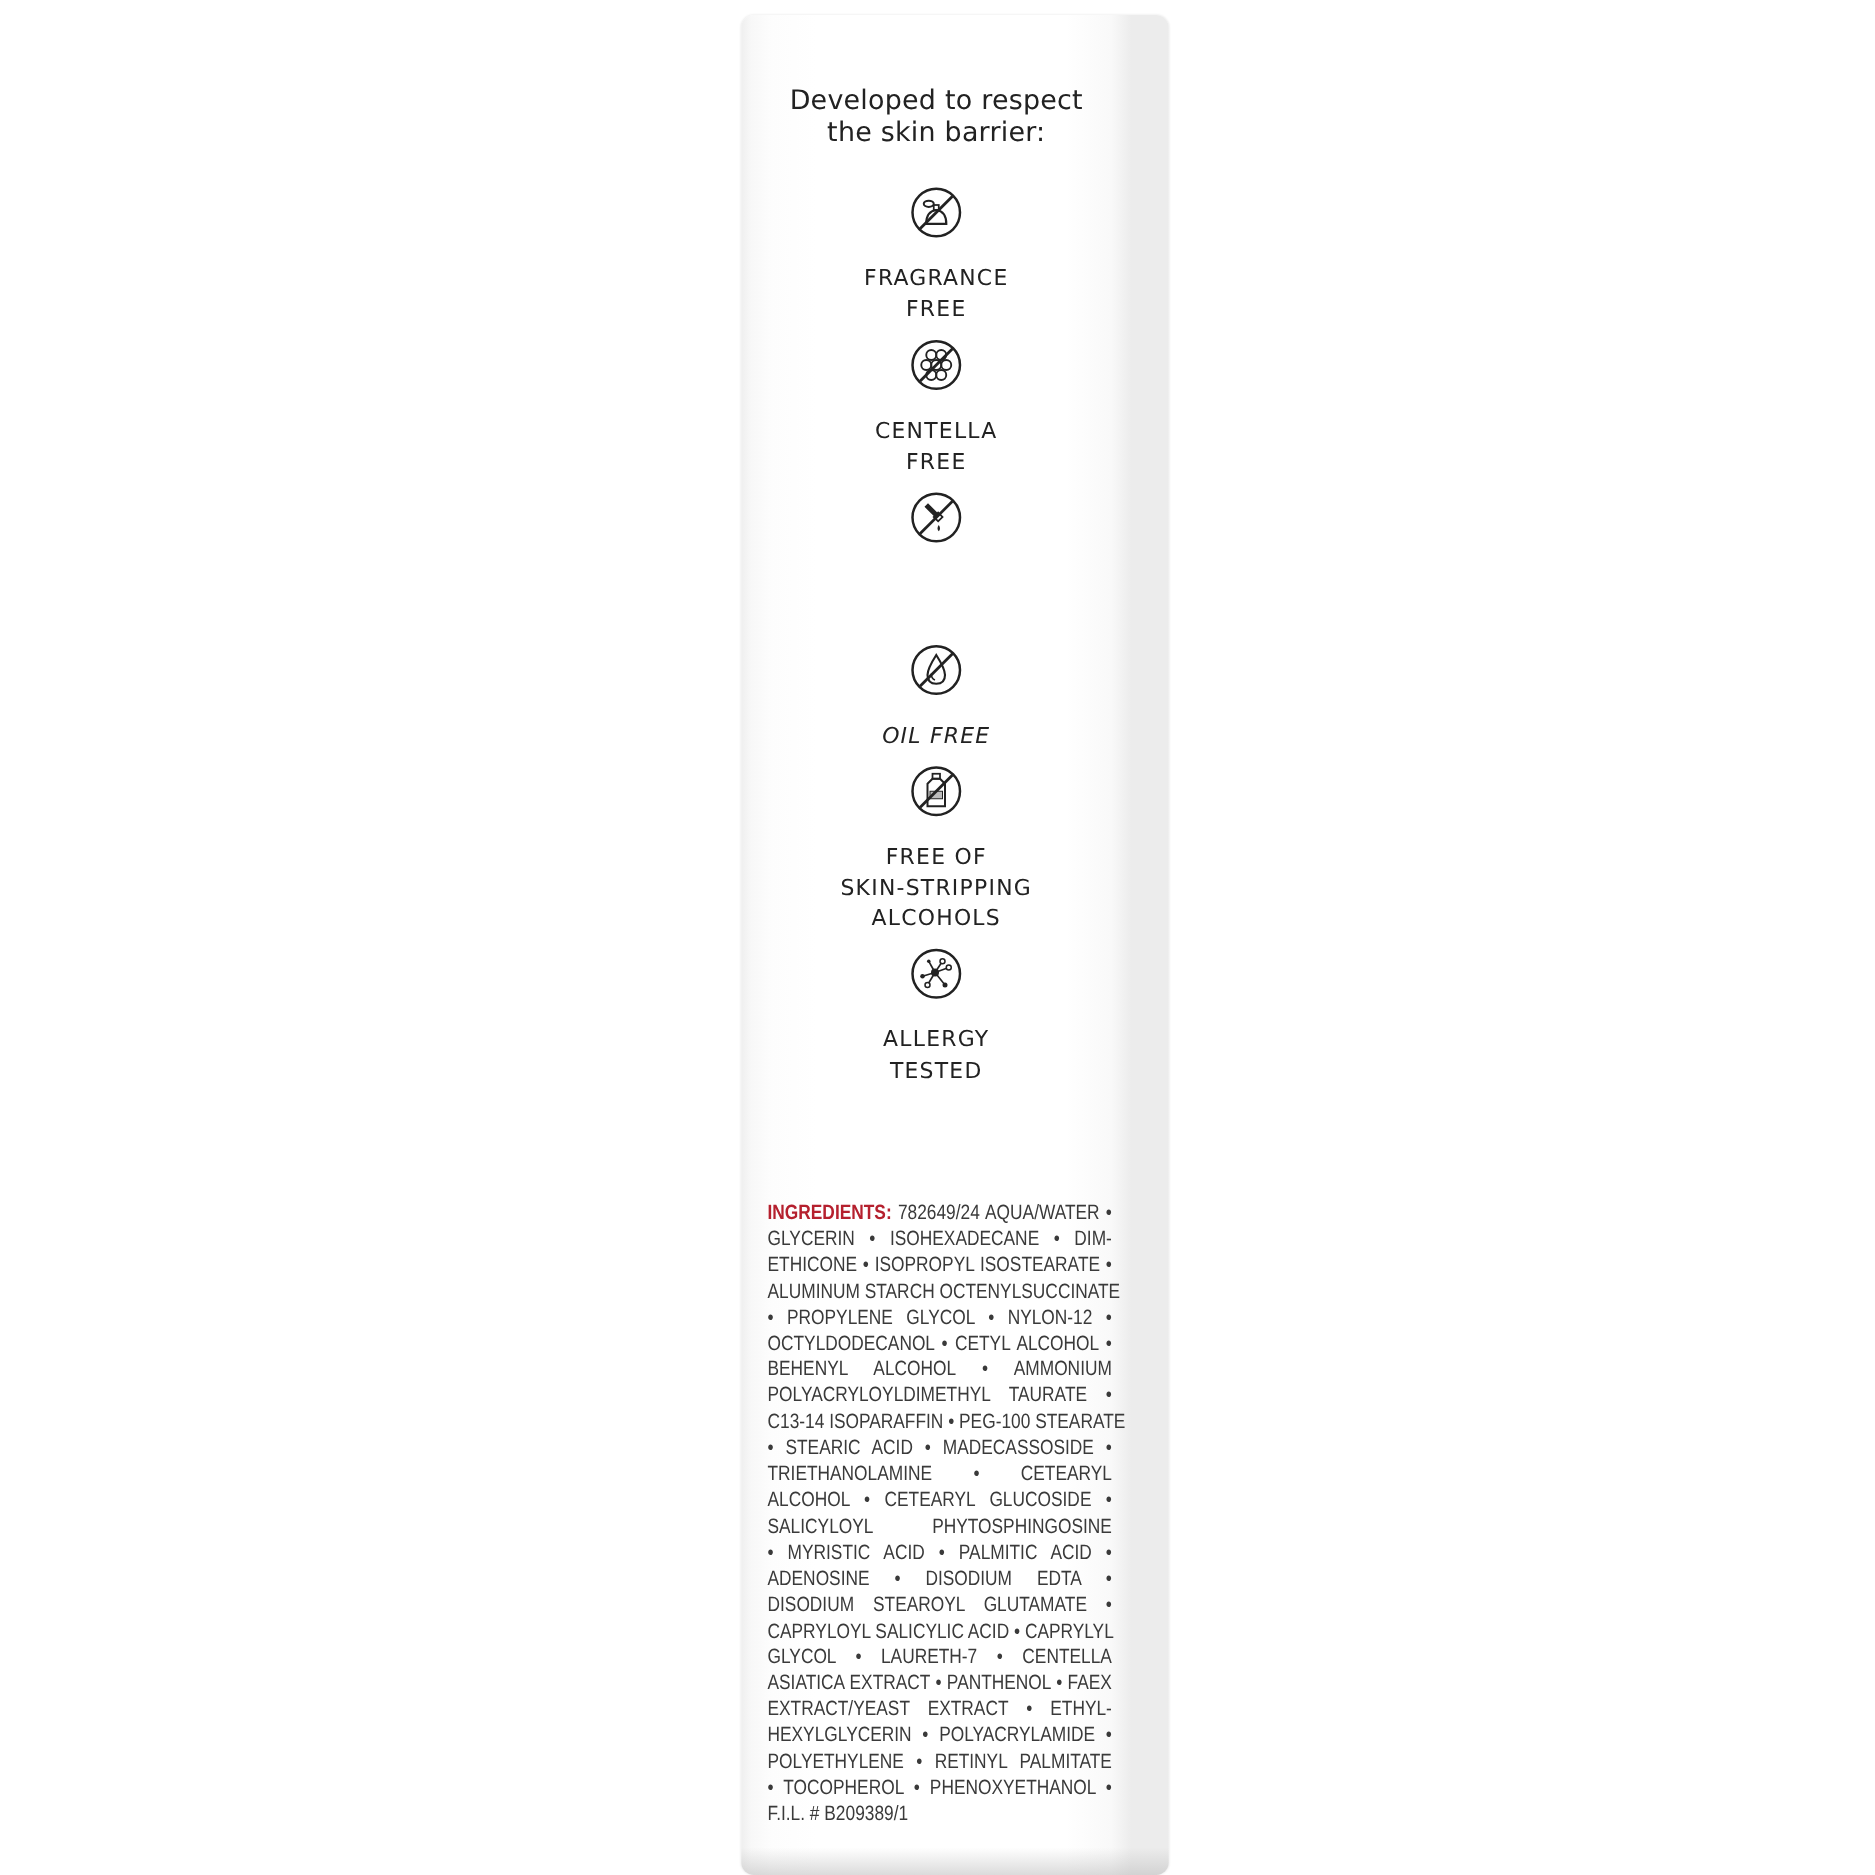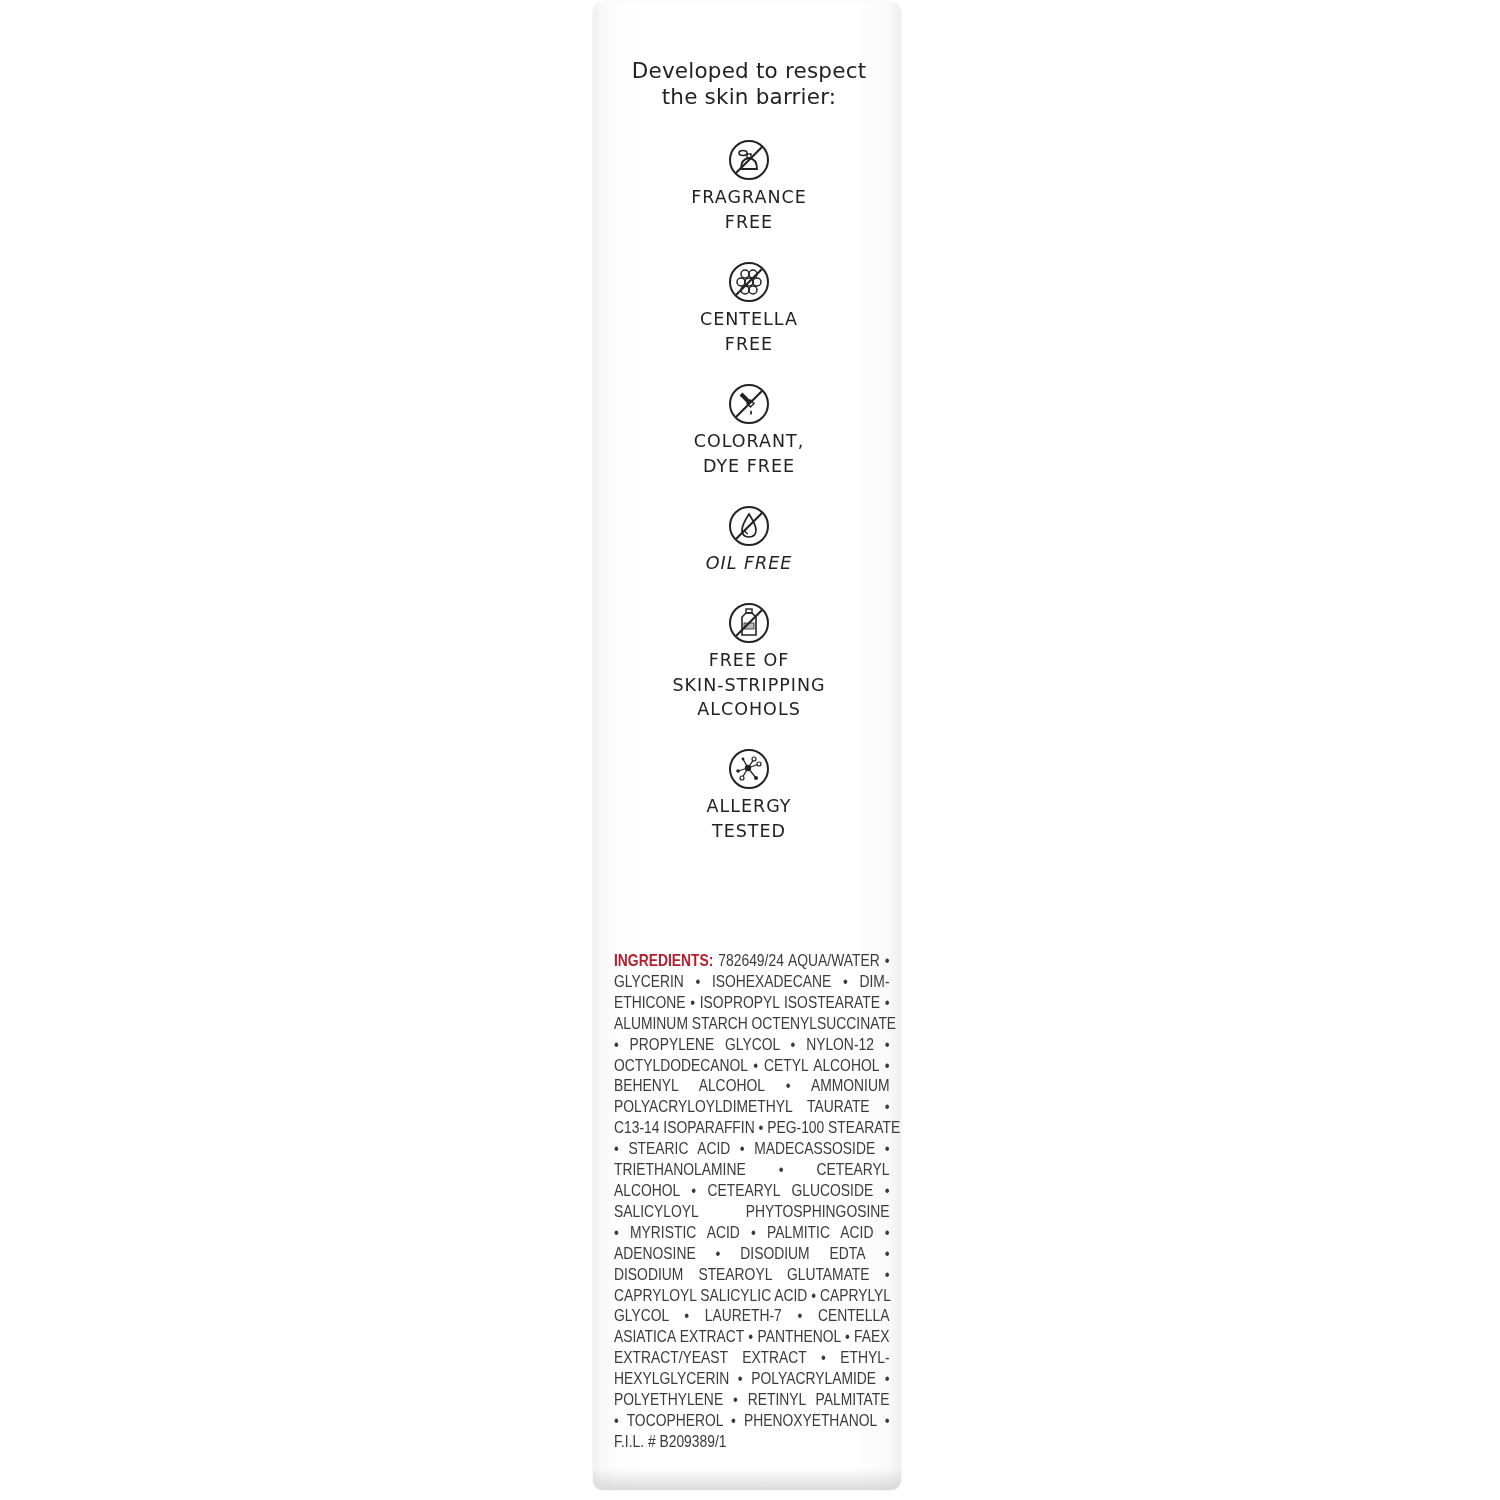--- a/index.html
+++ b/index.html
@@ -2,21 +2,21 @@
 <html><head>
 <meta charset="utf-8">
 <style>
   html, body { margin: 0; padding: 0; }
   body {
     width: 1500px; height: 1500px; background: #ffffff;
     position: relative; overflow: hidden;
     font-family: "DejaVu Sans", sans-serif;
   }
   .box {
-    position: absolute; left: 593px; top: 2px; width: 308px; height: 1488px;
+    position: absolute; left: 593px; top: 12px; width: 342px; height: 1488px;
     background: linear-gradient(to right, #efefef 0px, #f8f8f8 8px, #fdfdfd 24px, #ffffff 60px, #ffffff 260px, #f9f9f9 296px, #ececec 312px);
     border-radius: 10px;
     box-shadow: 0 0 2px rgba(0,0,0,0.12);
   }
   .box::after {
     content: ""; position: absolute; left: 0; right: 0; bottom: 0; height: 22px;
     background: linear-gradient(to bottom, rgba(255,255,255,0), rgba(190,190,190,0.55));
     border-radius: 0 0 10px 10px;
   }
   .heading {
@@ -25,21 +25,21 @@
     letter-spacing: 0.2px;
   }
   .heading div { white-space: nowrap; }
   .feature {
     position: absolute; left: 0; width: 312px; text-align: center;
   }
   .feature .icon {
     display: block; margin: 0 auto; width: 42px; height: 42px;
   }
   .feature .label {
-    margin-top: 4px; color: #222; font-size: 17.5px; line-height: 24.5px;
+    margin-top: 20px; color: #222; font-size: 17.5px; line-height: 24.5px;
     letter-spacing: 1px;
   }
   .feature .label div { white-space: nowrap; }
   .ingredients {
     position: absolute; left: 21px; top: 948px; width: 276px;
     font-family: "Liberation Sans", sans-serif; font-size: 16.5px;
     line-height: 20.9px; color: #3a3a3a;
     transform: scaleX(0.84); transform-origin: left top;
   }
   .ingredients .line { white-space: nowrap; width: 328px; text-align: justify; text-align-last: justify; }
@@ -91,24 +91,20 @@
   </div>
 
   <div class="feature" style="top:381px;">
     <svg class="icon" viewBox="0 0 42 42">
       <circle cx="21" cy="21" r="19" fill="none" stroke="#222" stroke-width="2"></circle>
       <line x1="13" y1="11" x2="22" y2="20" stroke="#222" stroke-width="4"></line>
       <rect x="20" y="18" width="5" height="5" fill="none" stroke="#222" stroke-width="1.4" transform="rotate(45 22.5 20.5)"></rect>
       <path d="M23 27 Q21 30 23 32 Q25 30 23 27 Z" fill="#222"></path>
       <line x1="8" y1="34" x2="34" y2="8" stroke="#222" stroke-width="2.2"></line>
     </svg>
-    <div class="label">
-      <div>COLORANT,</div>
-      <div>DYE FREE</div>
-    </div>
   </div>
 
   <div class="feature" style="top:503px;font-style:italic;">
     <svg class="icon" viewBox="0 0 42 42">
       <circle cx="21" cy="21" r="19" fill="none" stroke="#222" stroke-width="2"></circle>
       <path d="M21 9 Q14 20 14 25 Q14 32 21 32 Q28 32 28 25 Q28 20 21 9 Z" fill="none" stroke="#222" stroke-width="1.7"></path>
       <path d="M17 24 Q17 28 20 29" fill="none" stroke="#222" stroke-width="1.3"></path>
       <line x1="8" y1="34" x2="34" y2="8" stroke="#222" stroke-width="2.2"></line>
     </svg>
     <div class="label">

